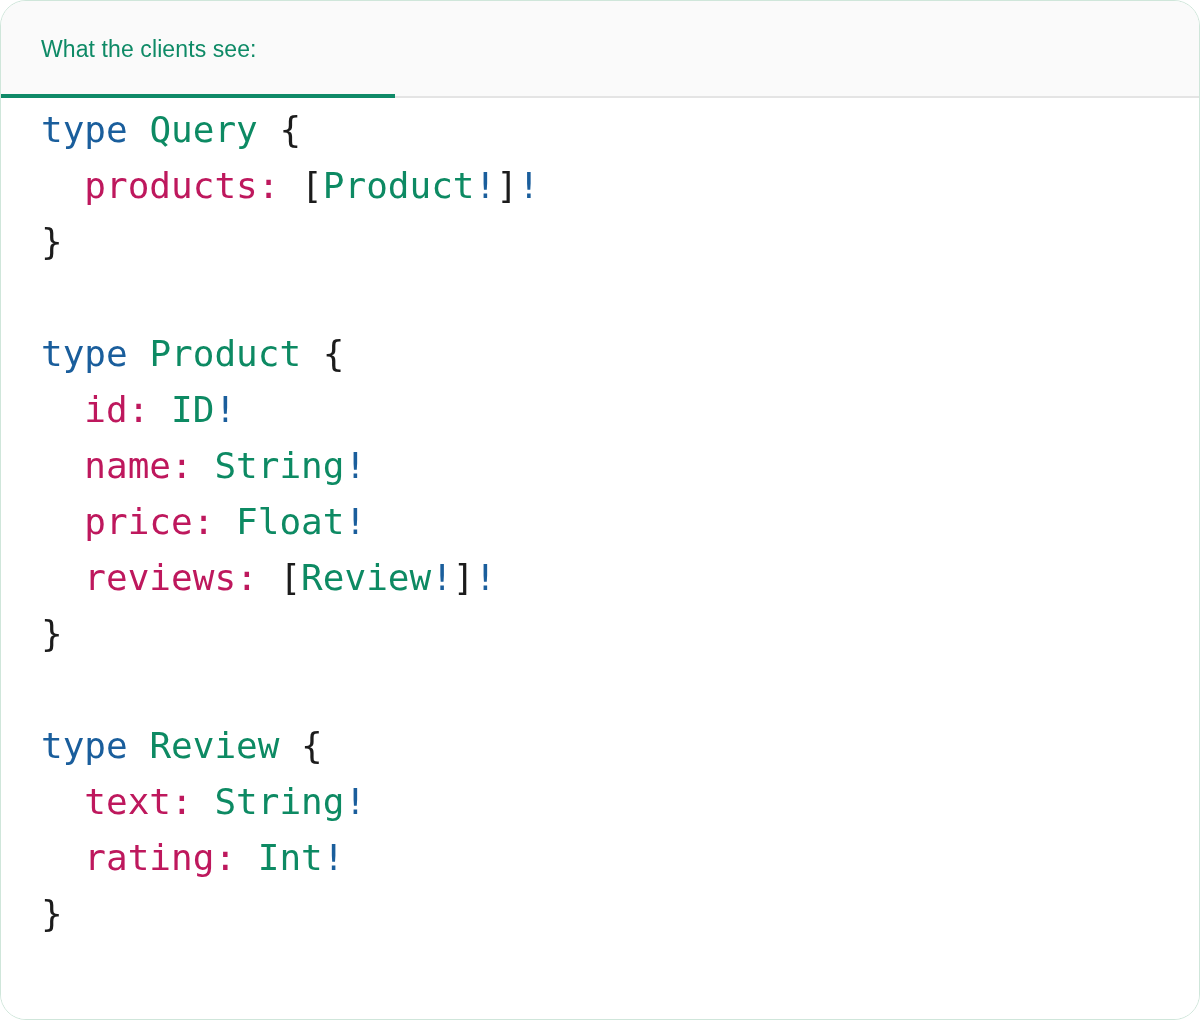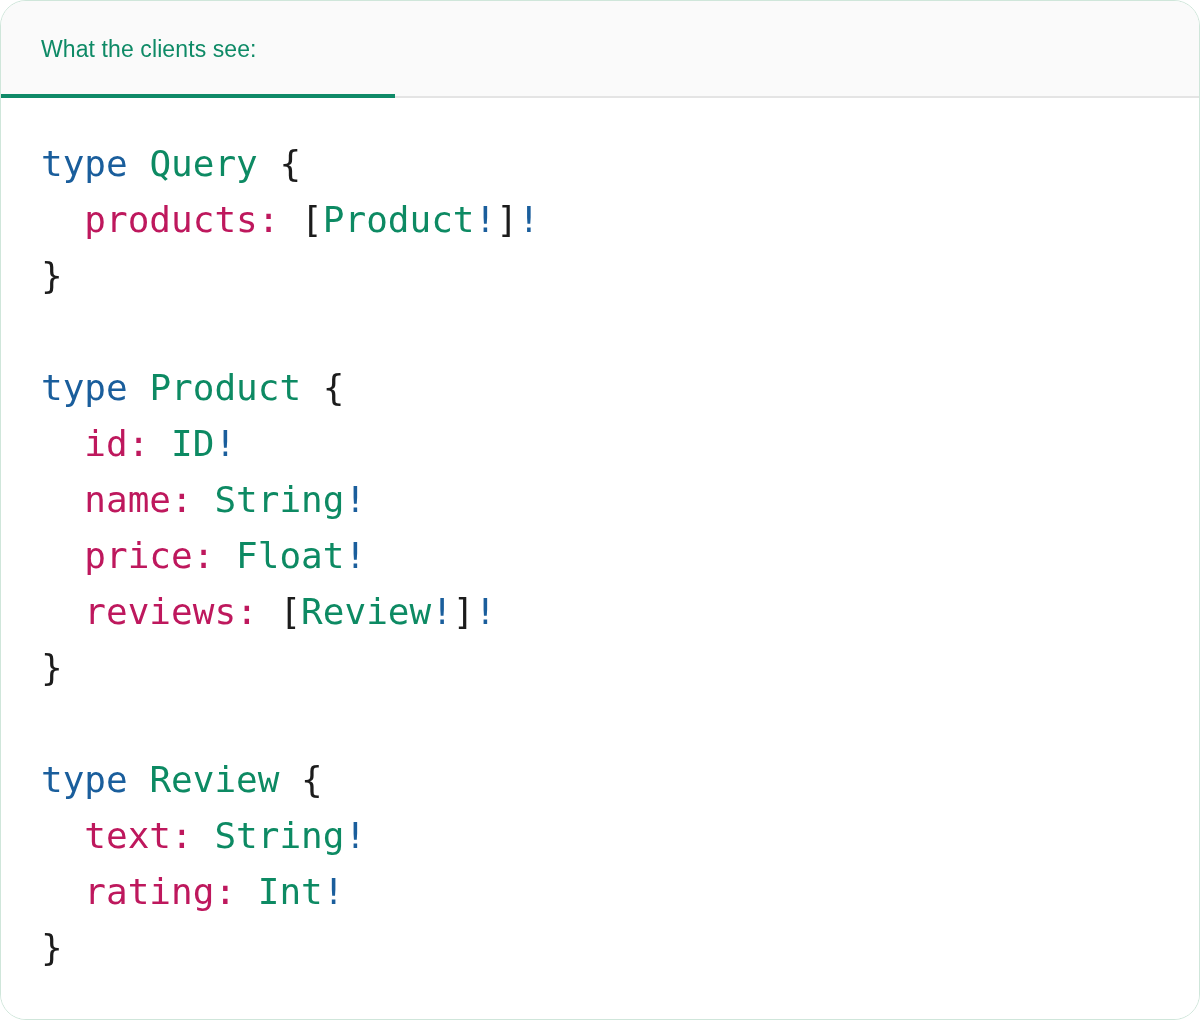--- a/index.html
+++ b/index.html
@@ -72,21 +72,21 @@
     height: 4px;
     background: #0f8a68;
     z-index: 2;
   }
 
   
   .code-panel {
     box-sizing: border-box;
     height: 921px;
     background: #ffffff;
-    padding: 38px 0 0 40px;
+    padding: 4px 0 0 40px;
     overflow: hidden;
   }
   .code {
     margin: 0;
     font-family: "DejaVu Sans Mono", monospace;
     font-size: 36px;
     line-height: 56px;
     white-space: pre;
     color: #1c1c1c;
     -webkit-font-smoothing: antialiased;

